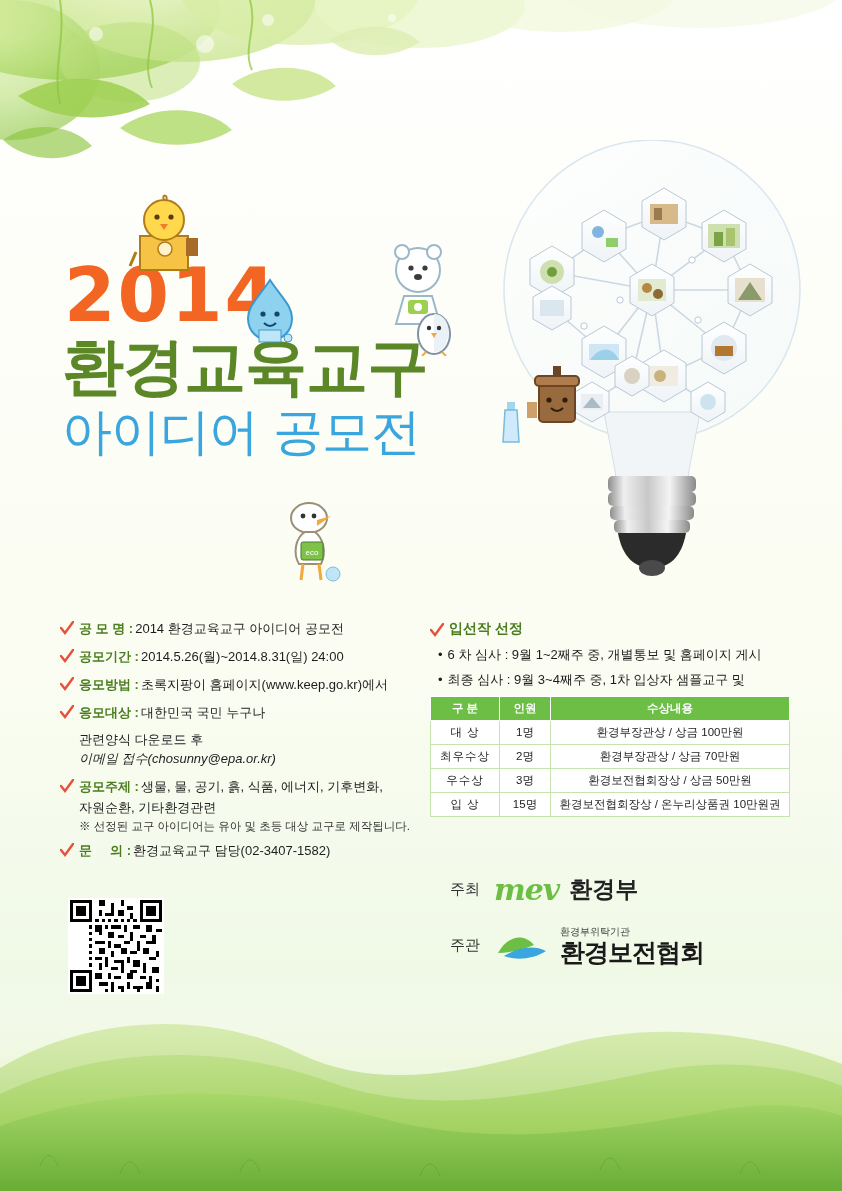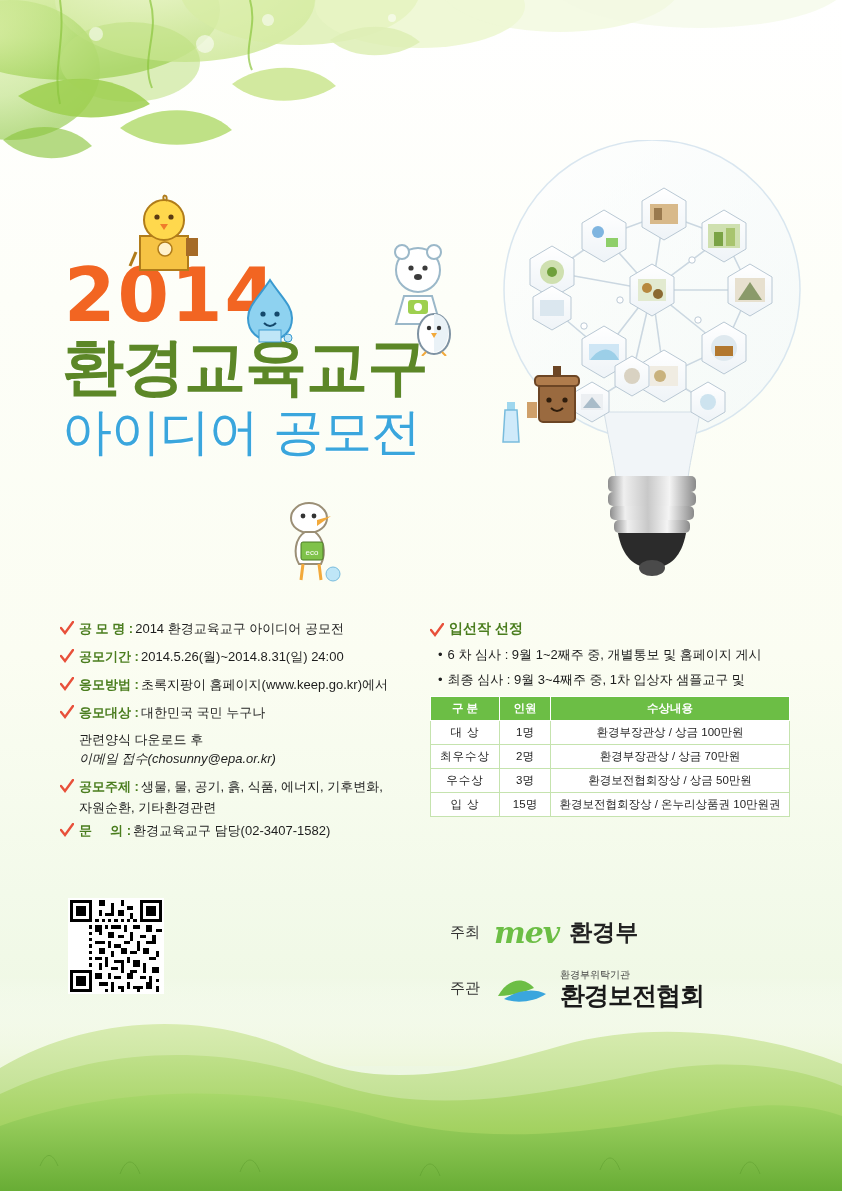--- a/index.html
+++ b/index.html
@@ -209,21 +209,21 @@
     height: 92px;
     z-index: 8;
     background: #ffffff;
     padding: 2px;
   }
 
   
   .orgs {
     position: absolute;
     left: 450px;
-    top: 915px;
+    top: 872px;
     z-index: 8;
     width: 340px;
   }
   .org-row {
     display: flex;
     align-items: center;
     margin-bottom: 16px;
   }
   .org-key {
     font-size: 15px;
@@ -553,20 +553,21 @@
     <div class="info-row" style="margin-bottom:2px;">
       <span class="check">
         <svg width="14" height="14" viewBox="0 0 14 14">
             <path d="M1 7 L5 12 L13 1" fill="none" stroke="#e8503a" stroke-width="2.4" stroke-linecap="round"></path>
           </svg>
       </span>
       <span class="lbl">공모주제 :</span>
       <span class="val">생물, 물, 공기, 흙, 식품, 에너지, 기후변화,</span>
     </div>
     <div class="cont-line" style="margin-bottom:4px;">자원순환, 기타환경관련</div>
+    <div class="note">※ 선정된 교구 아이디어는 유아 및 초등 대상 교구로 제작됩니다.</div>
 
     <div class="info-row">
       <span class="check">
         <svg width="14" height="14" viewBox="0 0 14 14">
             <path d="M1 7 L5 12 L13 1" fill="none" stroke="#e8503a" stroke-width="2.4" stroke-linecap="round"></path>
           </svg>
       </span>
       <span class="lbl">문     의 :</span>
       <span class="val">환경교육교구 담당(02-3407-1582)</span>
     </div>

